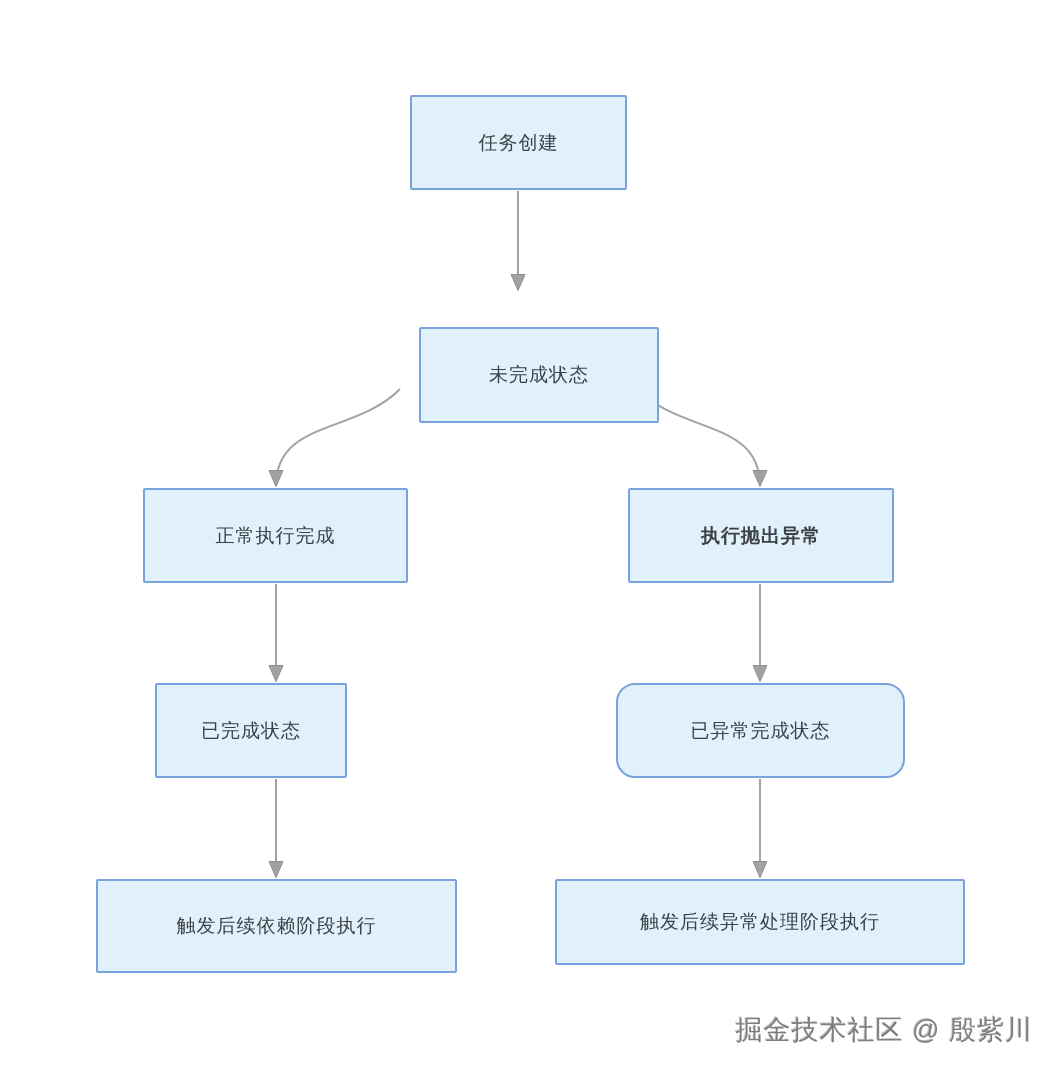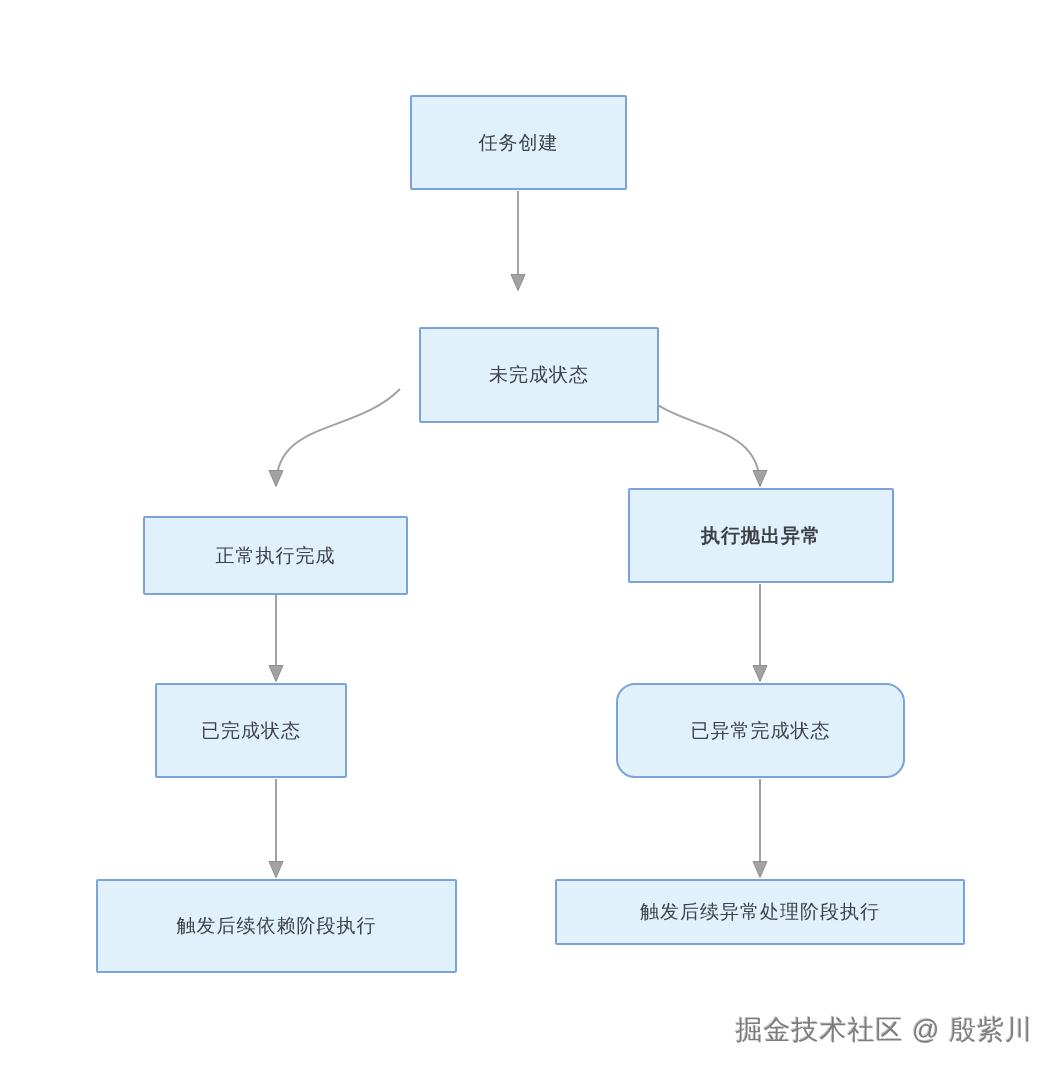--- a/index.html
+++ b/index.html
@@ -75,27 +75,27 @@
     <path class="edge-line" marker-end="url(#arrow)" d="M276,584 L276,681"></path>
     <path class="edge-line" marker-end="url(#arrow)" d="M760,584 L760,681"></path>
     <path class="edge-line" marker-end="url(#arrow)" d="M276,779 L276,877"></path>
     <path class="edge-line" marker-end="url(#arrow)" d="M760,779 L760,877"></path>
   </svg>
 
   <div class="node" style="left:410px; top:95px;  width:217px; height:95px;">任务创建</div>
 
   <div class="node" style="left:419px; top:292px; width:240px; height:96px;margin-top:35px;">未完成状态</div>
 
-  <div class="node" style="left:143px; top:488px; width:265px; height:79px;margin-top:28px;">正常执行完成</div>
+  <div class="node" style="left:143px; top:488px; width:265px; height:95px;">正常执行完成</div>
 
   <div class="node" style="left:628px; top:488px; width:266px; height:95px;font-weight:bold;">执行抛出异常</div>
 
   <div class="node" style="left:155px; top:683px; width:192px; height:95px;">已完成状态</div>
 
   <div class="node" style="left:616px; top:683px; width:289px; height:95px;border-radius:19px;">已异常完成状态</div>
 
   <div class="node" style="left:96px;  top:879px; width:361px; height:94px;">触发后续依赖阶段执行</div>
 
-  <div class="node" style="left:555px; top:879px; width:410px; height:66px;">触发后续异常处理阶段执行</div>
+  <div class="node" style="left:555px; top:879px; width:410px; height:86px;">触发后续异常处理阶段执行</div>
 
   <div class="watermark">掘金技术社区 @ 殷紫川</div>
 
 </div>
 
 </body></html>

